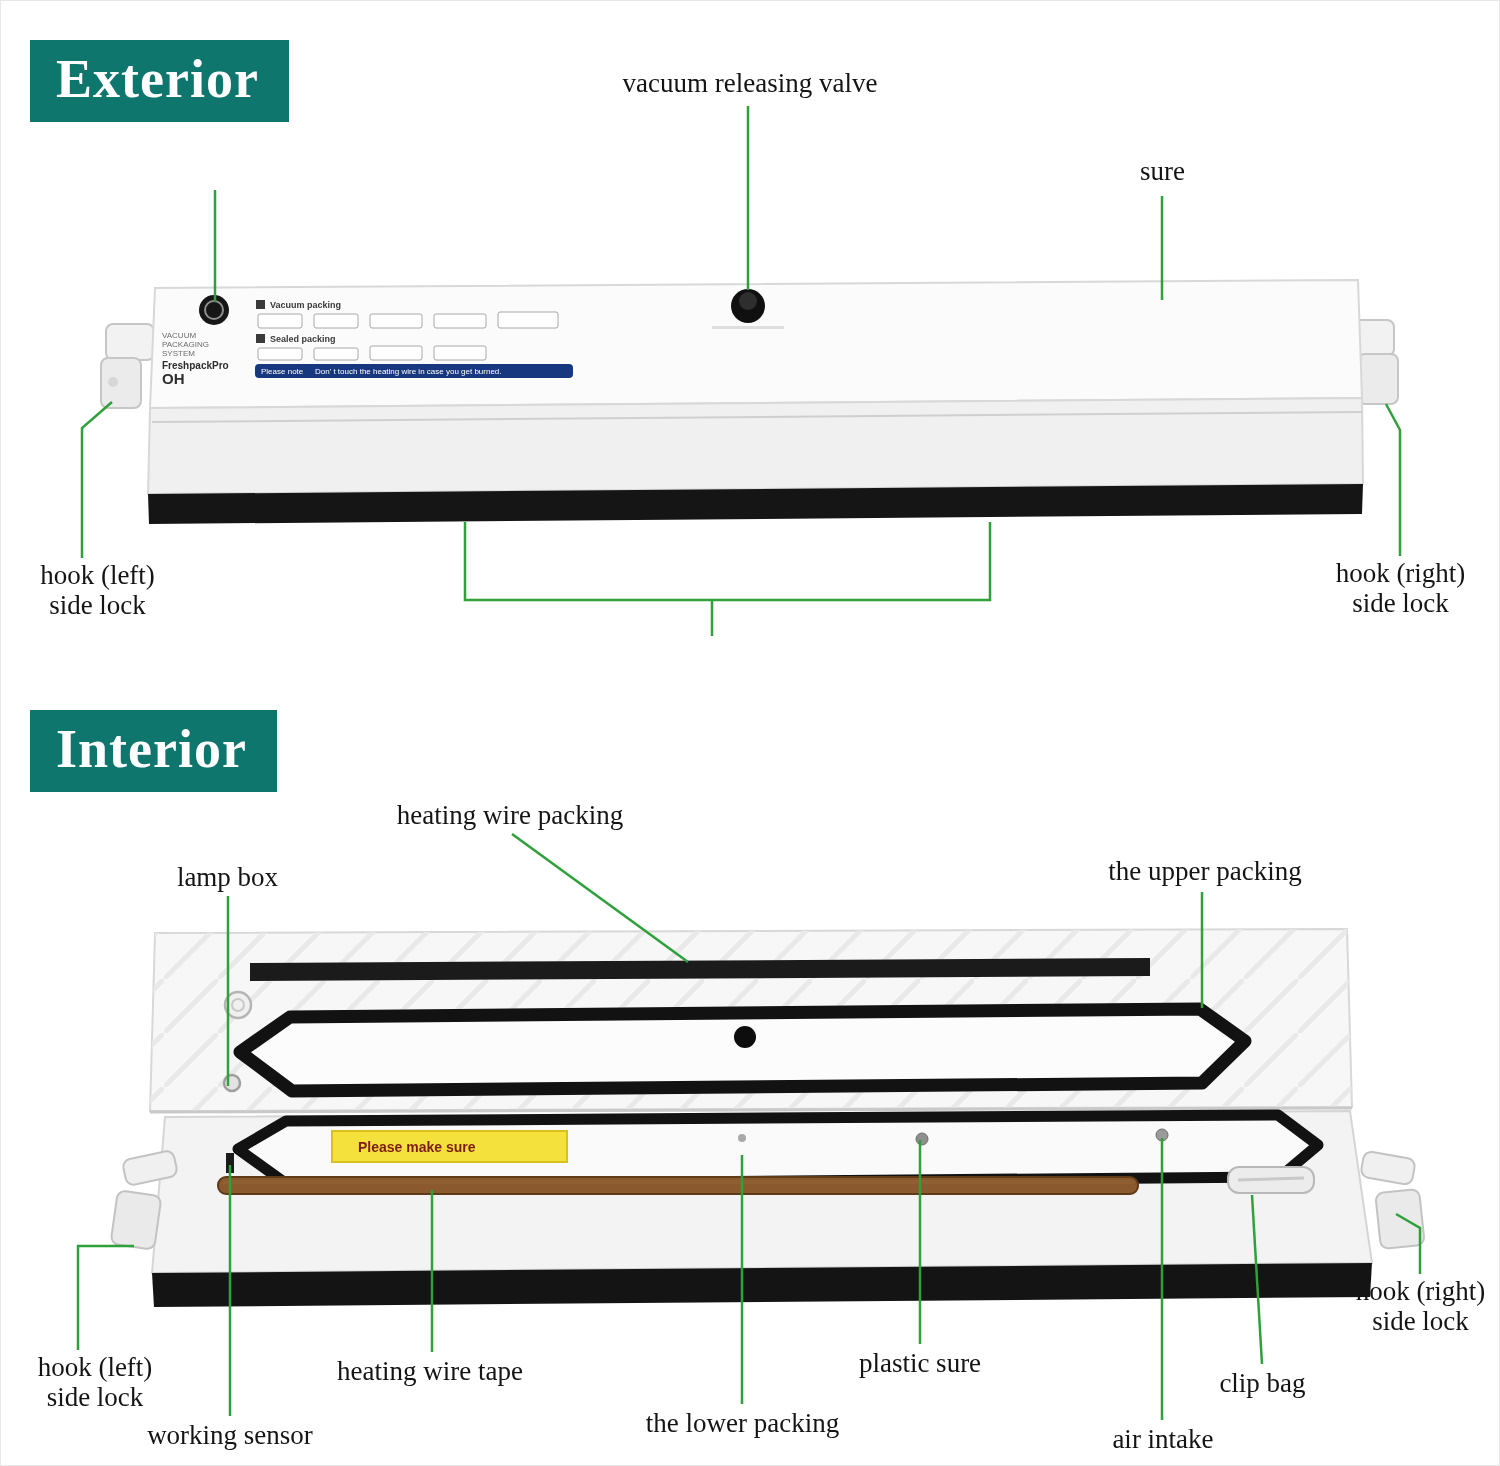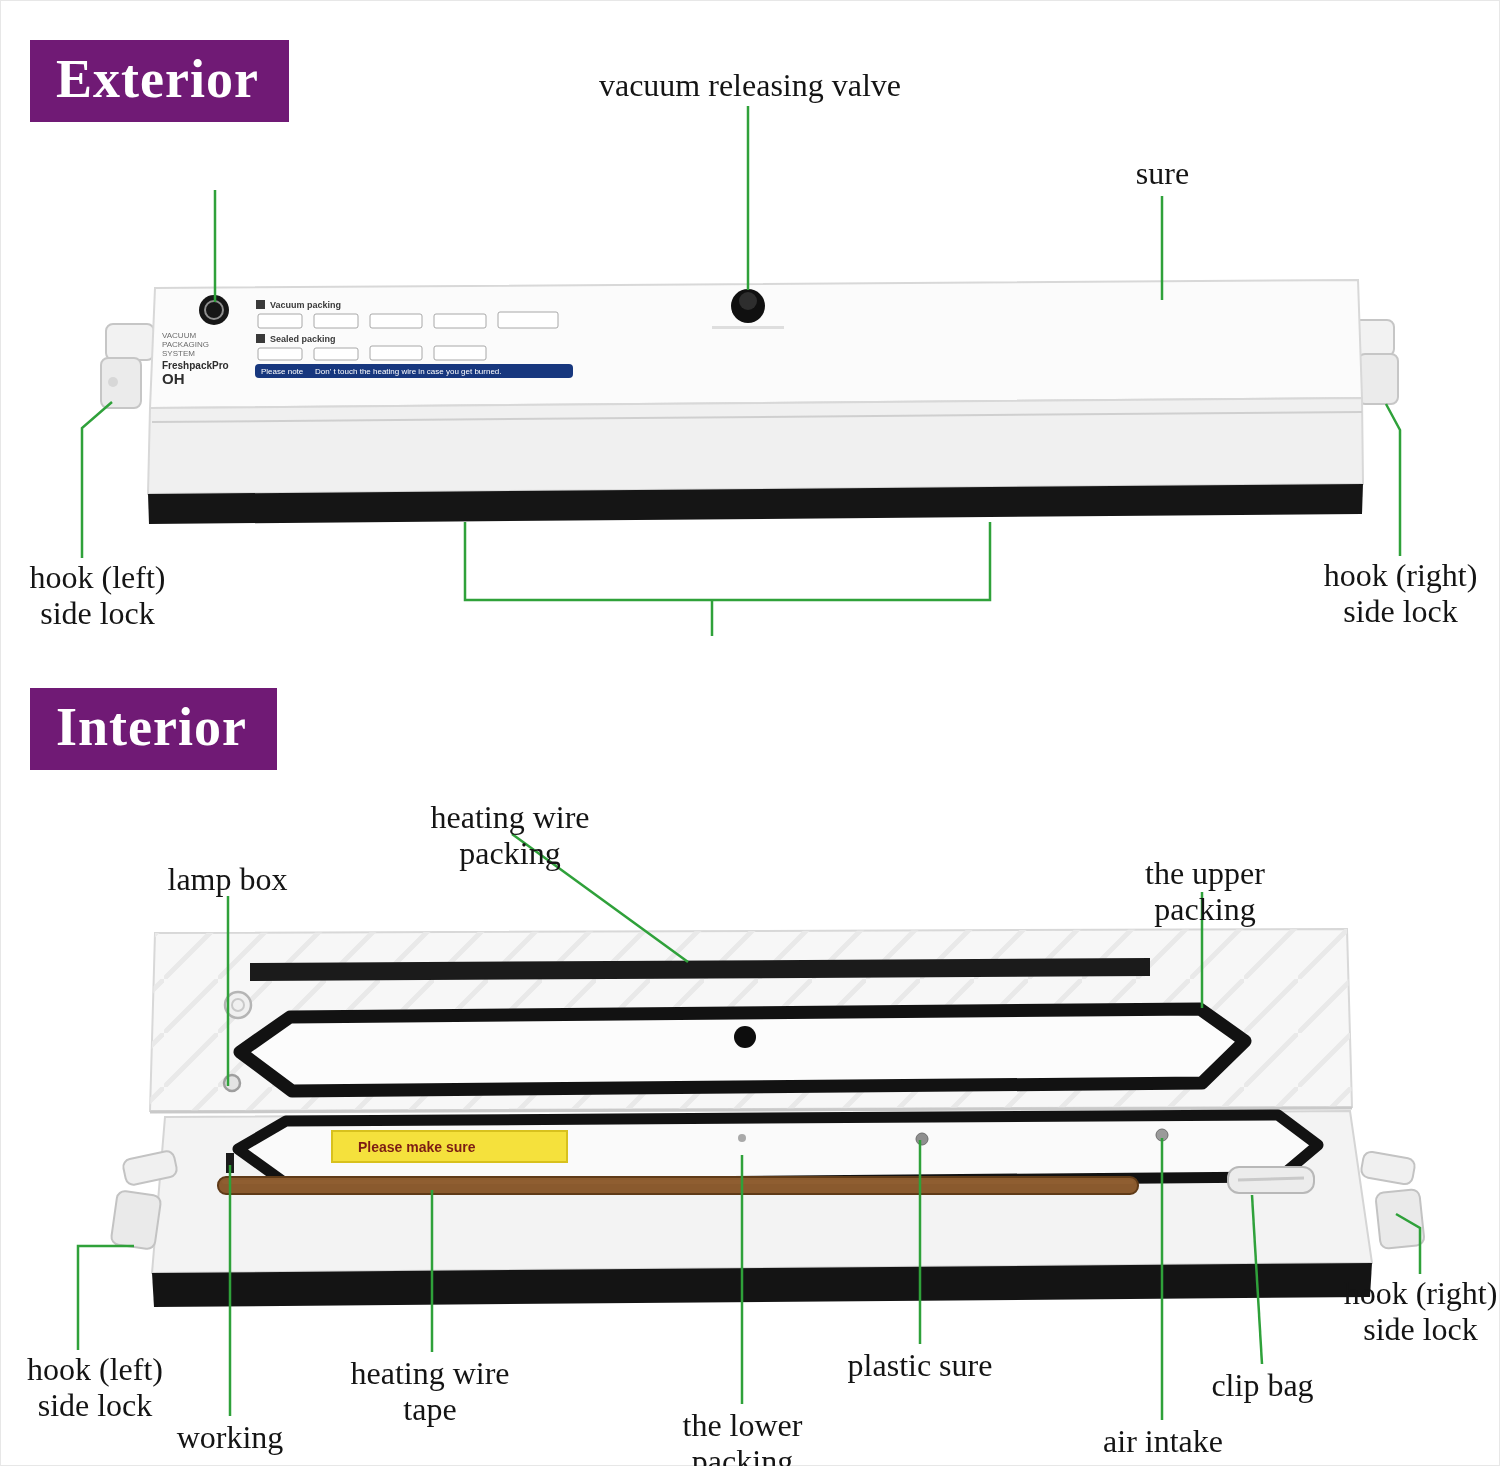--- a/index.html
+++ b/index.html
@@ -6,31 +6,31 @@
   .canvas{
     position:relative;
     width:1500px;height:1466px;
     background:#ffffff;
     font-family:"Liberation Serif","DejaVu Serif",serif;
     overflow:hidden;
     box-shadow:inset 0 0 0 1px #e7e7e7;
   }
   .badge{
     position:absolute;
-    background:#701a75;
+    background:#0f766e;
     color:#ffffff;
     font-weight:bold;
     font-size:54px;
     line-height:1;
     padding:12px 30px 16px 26px;
     letter-spacing:1px;
   }
   .label{
     position:absolute;
-    font-size:32px;
+    font-size:27px;
     color:#141414;
     text-align:center;
     line-height:1.12;
   }
   .lines{
     position:absolute;left:0;top:0;width:1500px;height:1466px;
     pointer-events:none;
   }
   .devsvg{position:absolute;}
 </style>
@@ -170,21 +170,21 @@
       <line x1="230" y1="1416" x2="230" y2="1165"></line>
       <line x1="742" y1="1404" x2="742" y2="1155"></line>
       <line x1="920" y1="1344" x2="920" y2="1140"></line>
       <line x1="1162" y1="1420" x2="1162" y2="1138"></line>
       <line x1="1262" y1="1364" x2="1252" y2="1195"></line>
       <polyline points="1420,1274 1420,1228 1396,1214"></polyline>
     </g>
   </svg>
 
   <div class="badge" style="left:30px;top:40px;">Exterior</div>
-  <div class="badge" style="left:30px;top:688px;">Interior</div>
+  <div class="badge" style="left:30px;top:710px;">Interior</div>
 
   <div class="label" style="left:555px;top:68px;width:390px">vacuum releasing valve</div>
   <div class="label" style="left:1085px;top:156px;width:155px">sure</div>
   <div class="label" style="left:15px;top:560px;width:165px">
     <div>hook (left)</div>
     <div>side lock</div>
   </div>
   <div class="label" style="left:1318px;top:558px;width:165px">
     <div>hook (right)</div>
     <div>side lock</div>

